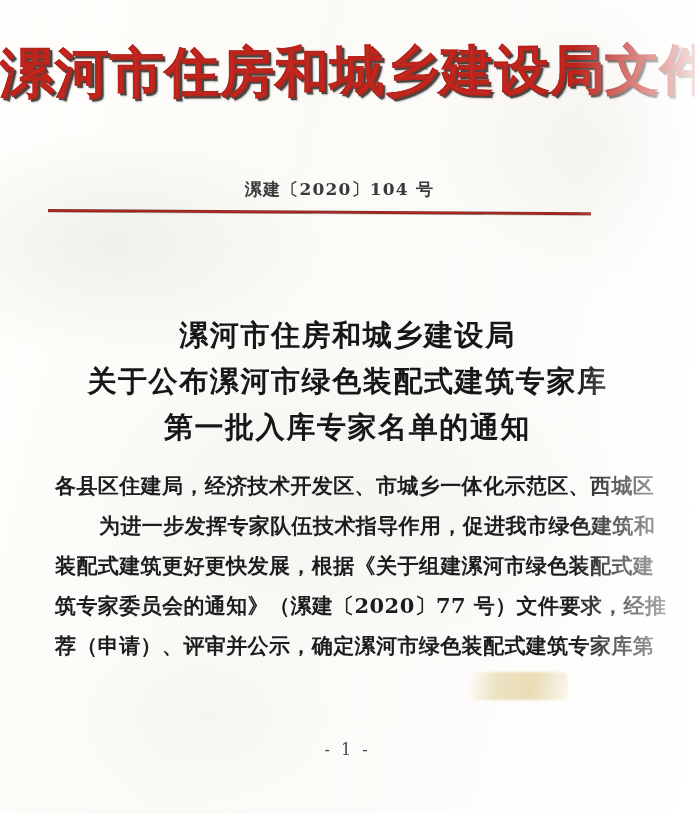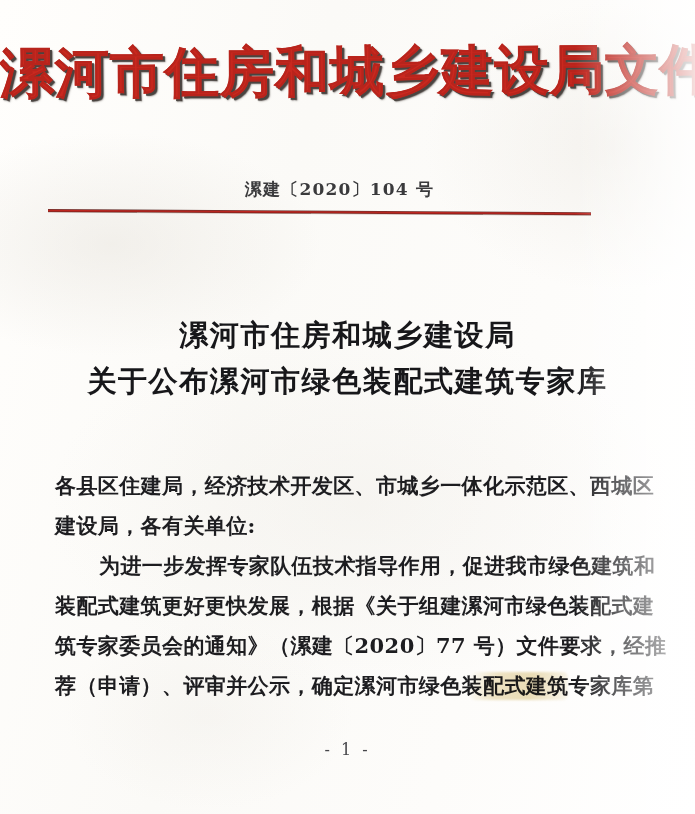--- a/index.html
+++ b/index.html
@@ -174,25 +174,25 @@
     <span id="masthead-text">漯河市住房和城乡建设局文件</span>
   </div>
 
   <div id="doc-number">漯建〔2020〕104 号</div>
 
   <div id="red-rule"></div>
 
   <div id="title-block">
     <div class="title-line">漯河市住房和城乡建设局</div>
     <div class="title-line">关于公布漯河市绿色装配式建筑专家库</div>
+    <div class="title-line">第一批入库专家名单的通知</div>
   </div>
 
   <div id="body-block">
     <div class="body-line">各县区住建局，经济技术开发区、市城乡一体化示范区、西城区</div>
-    <div class="body-line">建设局，各有关单位:</div>
     <div class="body-line indent">为进一步发挥专家队伍技术指导作用，促进我市绿色建筑和</div>
     <div class="body-line">装配式建筑更好更快发展，根据《关于组建漯河市绿色装配式建</div>
     <div class="body-line">筑专家委员会的通知》（漯建〔2020〕77 号）文件要求，经推</div>
     <div class="body-line">荐（申请）、评审并公示，确定漯河市绿色装配式建筑专家库第</div>
   </div>
 
   <div id="stain-mark"></div>
 
   <div id="page-footer">- 1 -</div>
 

